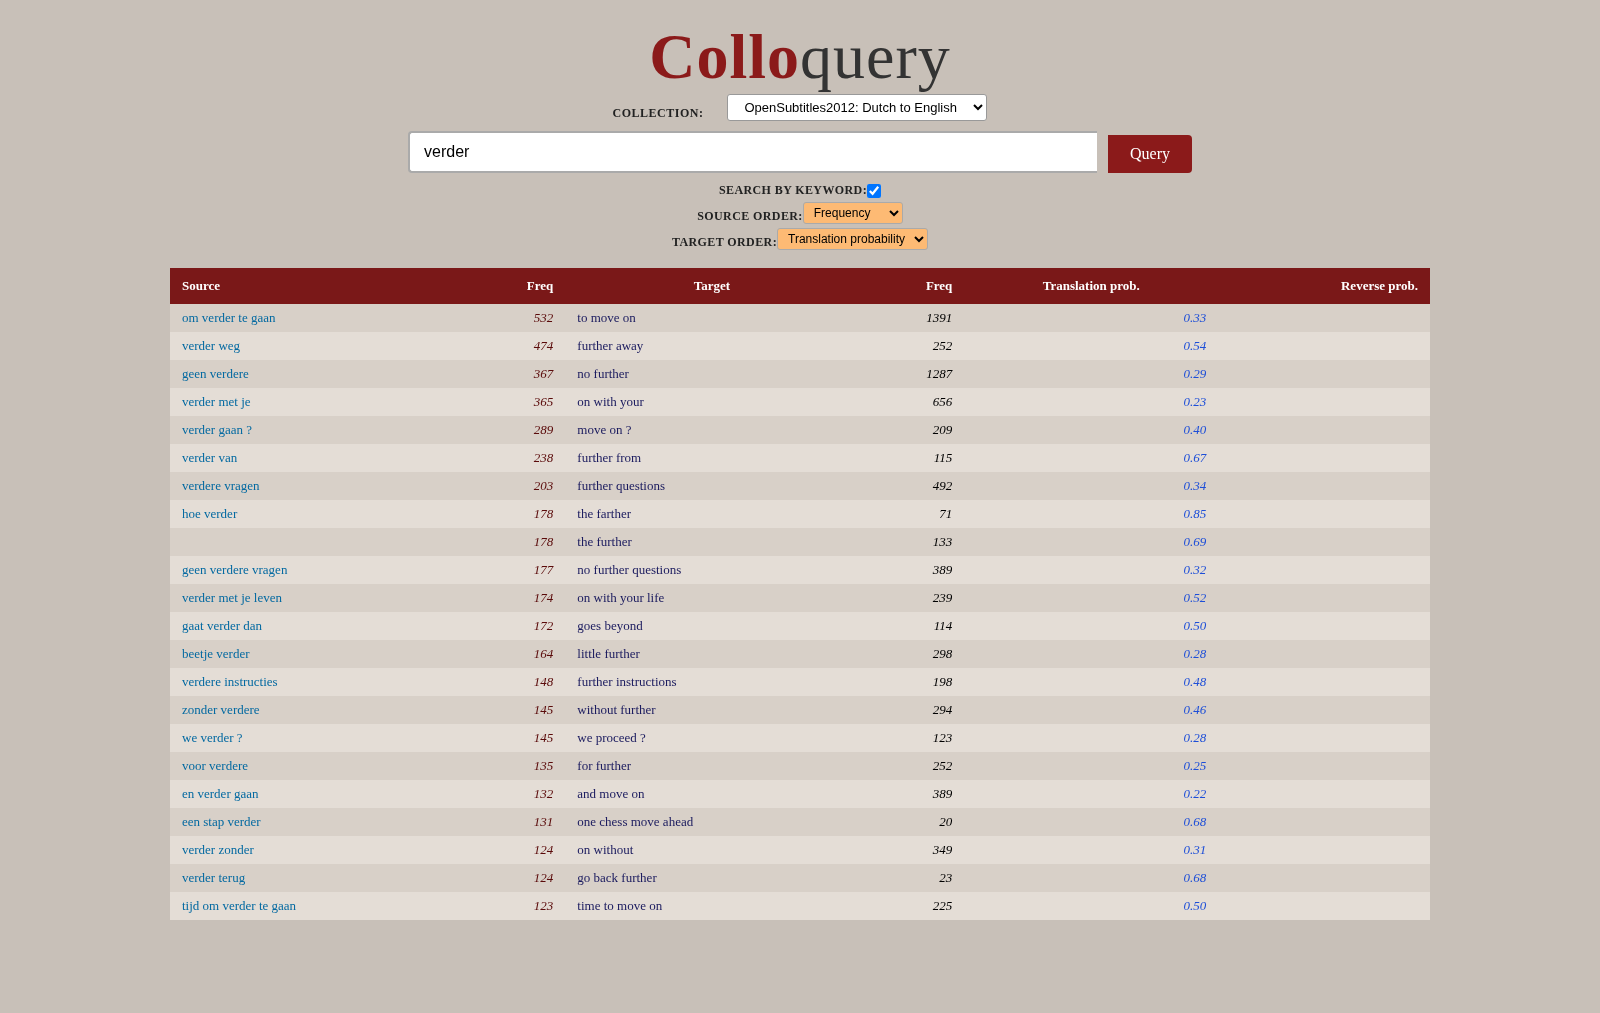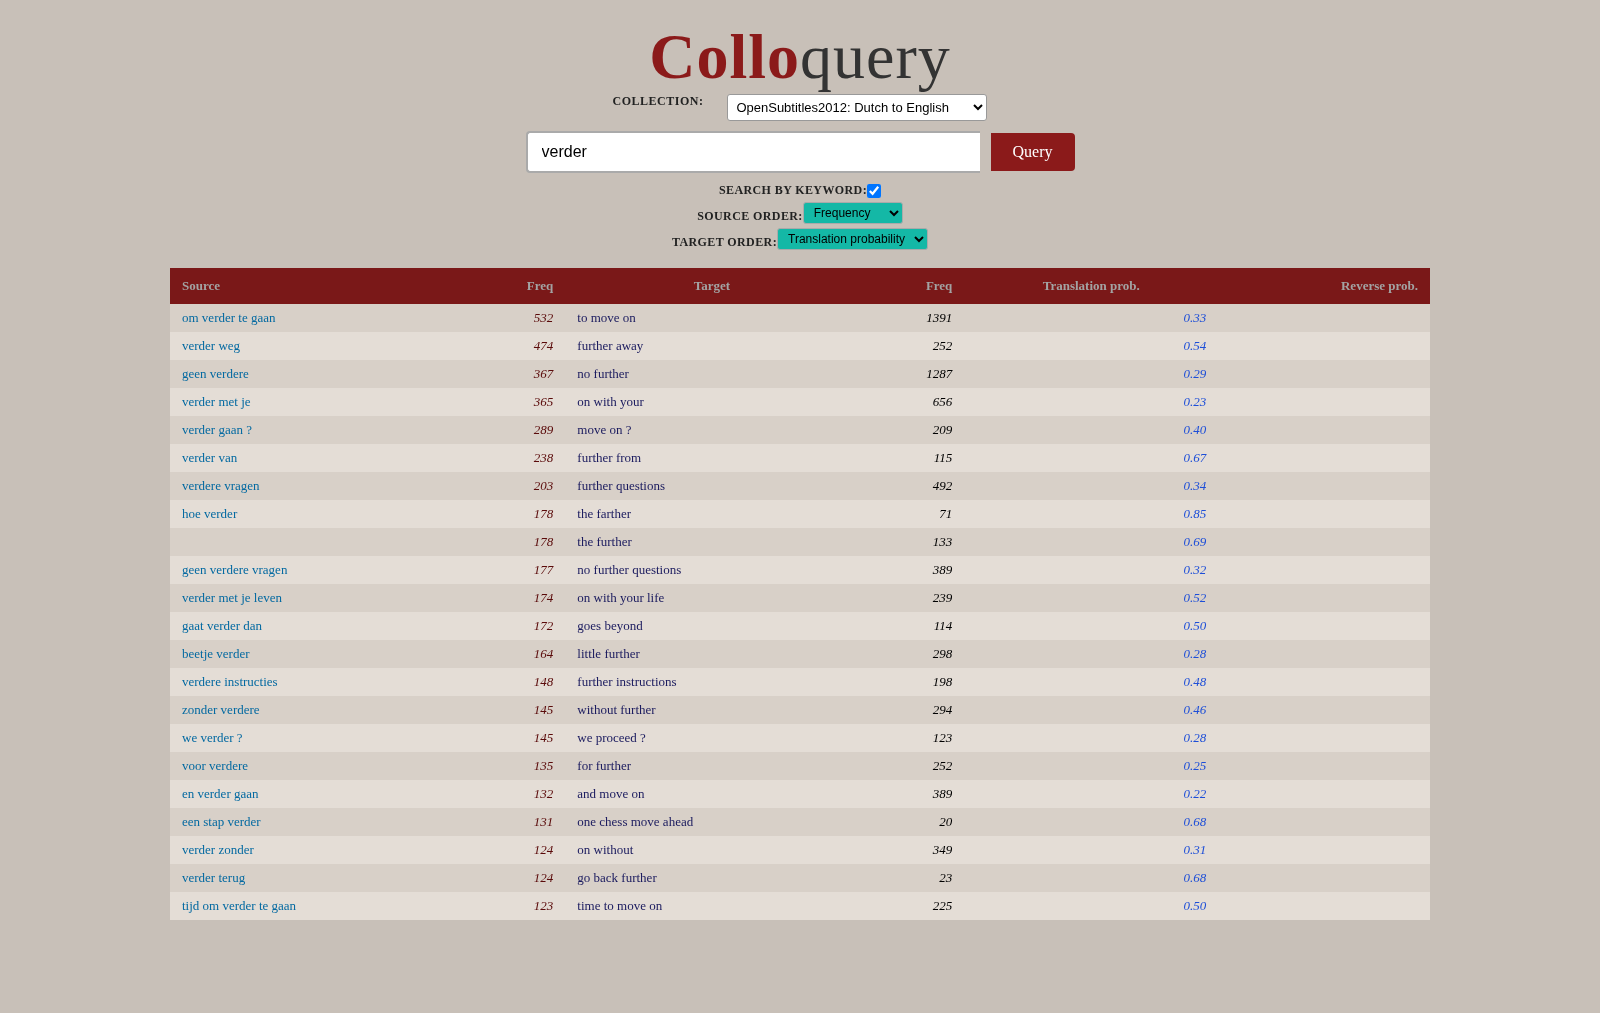--- a/index.html
+++ b/index.html
@@ -29,44 +29,44 @@
     }
     .controls-area {
       display: flex;
       flex-direction: column;
       align-items: center;
       gap: 10px;
       margin-bottom: 18px;
     }
     .collection-row {
       display: flex;
-      align-items: flex-start;
+      align-items: flex-end;
       gap: 24px;
     }
     .collection-label {
       font-size: 12px;
       font-weight: bold;
       letter-spacing: 0.5px;
       text-transform: uppercase;
       font-variant: small-caps;
       color: #222;
     }
     .collection-select {
-      padding: 4px 4px;
+      padding: 4px 12px;
       font-size: 13px;
       border: 1px solid #999;
       border-radius: 3px;
       background: white;
       min-width: 260px;
     }
     .search-row {
       display: flex;
-      align-items: center;
+      align-items: flex-end;
       gap: 11px;
-      width: 549px;
+      width: 784px;
     }
     .search-input {
       flex: 1;
       padding: 10px 14px;
       font-size: 16px;
       border: 2px solid #aaa;
       border-right: none;
       border-radius: 4px 0 0 4px;
       outline: none;
       background: white;
@@ -102,32 +102,32 @@
     }
     .option-line input[type="checkbox"] {
       width: 14px;
       height: 14px;
     }
     .option-line select {
       padding: 2px 6px;
       font-size: 12px;
       border: 1px solid #aaa;
       border-radius: 3px;
-      background: #14b8a6;
+      background: #fdba74;
     }
 
     
     .results-table {
       width: 100%;
       border-collapse: collapse;
       margin-top: 10px;
     }
     .results-table thead tr {
       background-color: #7a1818;
-      color: #a3a3a3;
+      color: #ffffff;
     }
     .results-table thead th {
       padding: 10px 12px;
       font-size: 13px;
       font-weight: bold;
       text-align: center;
       border: none;
     }
     .results-table thead th:first-child { text-align: left; }
     .results-table thead th:nth-child(2) { text-align: right; }

